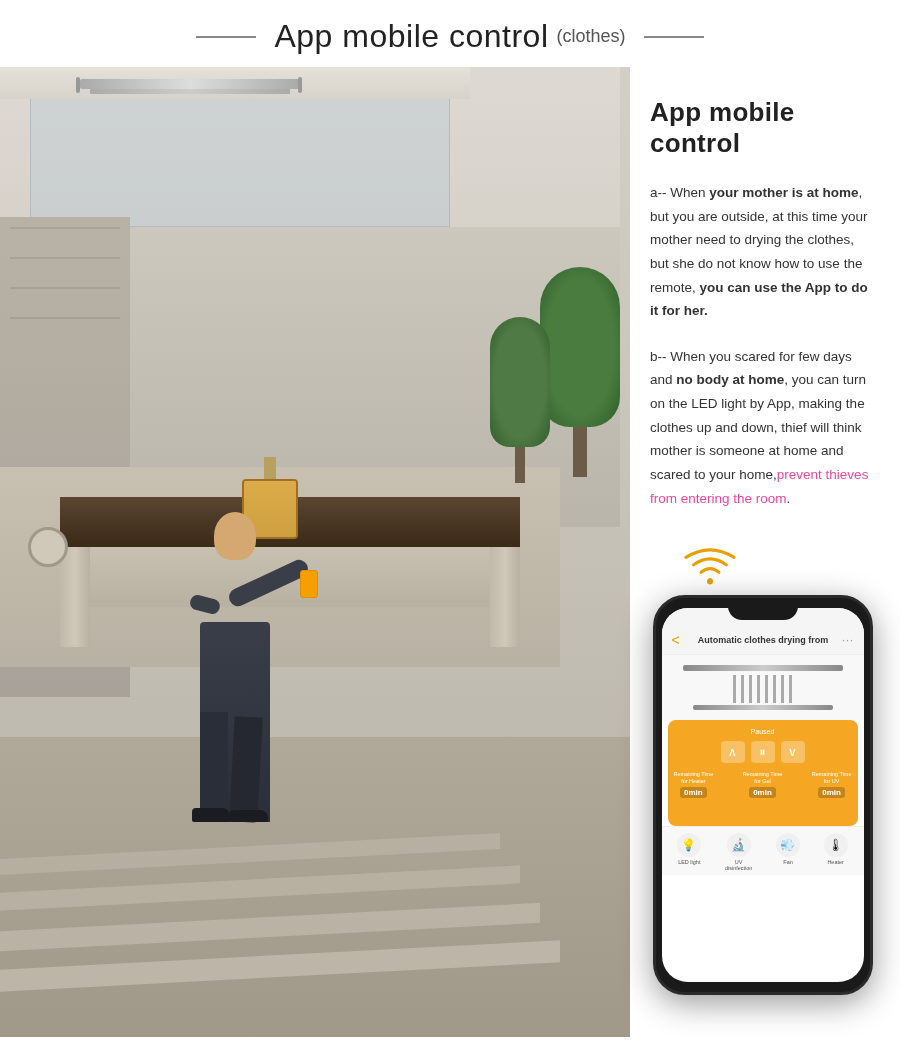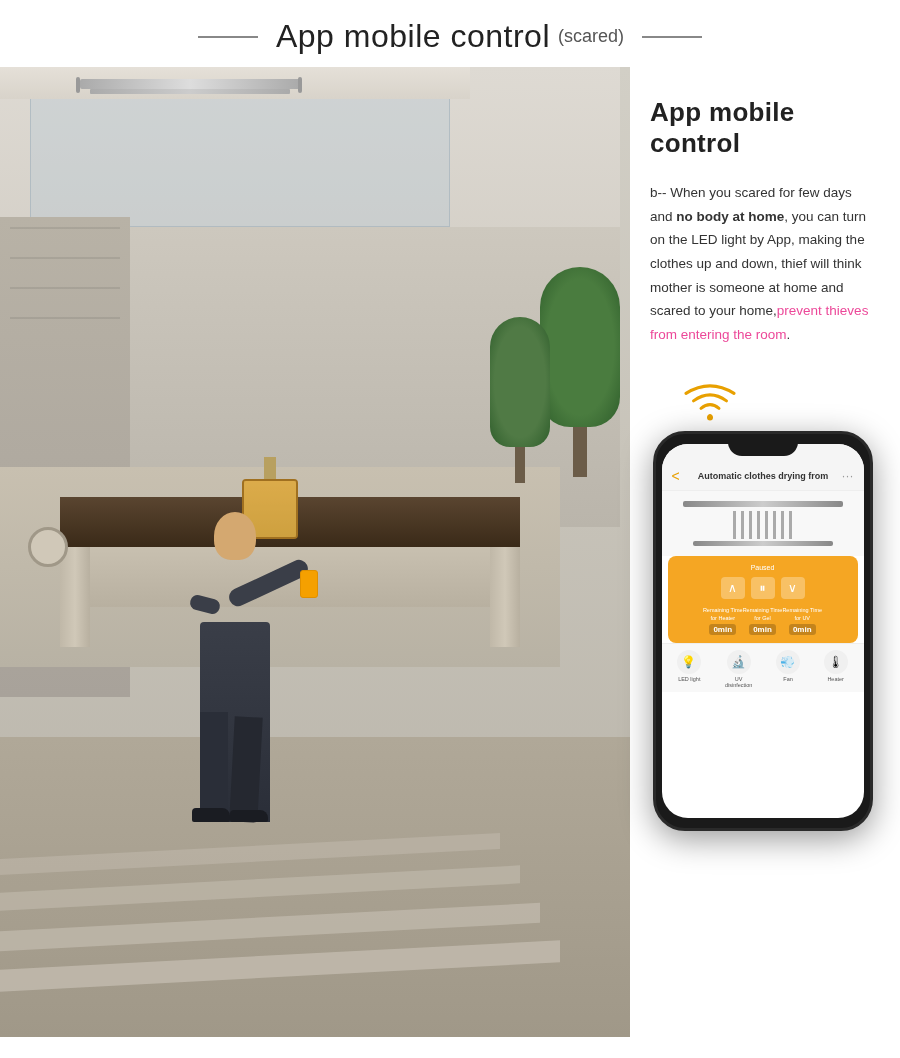--- a/index.html
+++ b/index.html
@@ -180,22 +180,22 @@
       background: rgba(255,255,255,0.3);
       border-radius: 4px;
       display: flex;
       align-items: center;
       justify-content: center;
       font-size: 12px;
       color: #fff;
     }
     .phone-timer-row {
       display: flex;
-      justify-content: center;
-      margin-bottom: 0;
+      justify-content: space-between;
+      margin-bottom: 20px;
     }
     .phone-timer-col {
       display: flex;
       flex-direction: column;
       align-items: center;
     }
     .phone-timer-label {
       font-size: 5.5px;
       color: #fff;
       text-align: center;
@@ -246,21 +246,21 @@
       height: 970px;
       overflow: hidden;
     }
   </style>
 </head>
 <body>
 
 <div class="header">
   <div class="header-line-left"></div>
   <span class="header-title-main">App mobile control</span>
-  <span class="header-title-sub">(scared)</span>
+  <span class="header-title-sub">(clothes)</span>
   <div class="header-line-right"></div>
 </div>
 
 <div class="main-content">
 
   <div class="img-sim">
 
     <div style="position:absolute;top:0;left:0;width:100%;height:100%;background:linear-gradient(180deg,#d2cfc6 0%,#c8c4ba 40%,#b5b0a5 100%);"></div>
 
     <div style="position:absolute;top:0;left:0;width:620px;height:280px;background:linear-gradient(180deg,#dedad3 0%,#d0cbc2 100%);"></div>
@@ -333,20 +333,23 @@
       <div style="position:absolute;bottom:0;left:50px;width:38px;height:12px;background:#1a1c22;border-radius:4px 8px 2px 2px;"></div>
 
       <div style="position:absolute;top:58px;left:120px;width:18px;height:28px;background:#f5a000;border-radius:3px;border:1.5px solid #e09000;"></div>
     </div>
   </div>
 
   <div class="right-panel">
 
     <h2 class="panel-title">App mobile control</h2>
 
+    <p class="panel-text">
+      <span>a-- When </span><b>your mother is at home</b><span>, but you are outside, at this time your mother need to drying the clothes, but she do not know how to use the remote, </span><b>you can use the App to do it for her.</b>
+    </p>
 
     <p class="panel-text">
       <span>b-- When you scared for few days and </span><b>no body at home</b><span>, you can turn on the LED light by App, making the clothes up and down, thief will think mother is someone at home and scared to your home,</span><b class="strong-color">prevent thieves from entering the room</b><span>.</span>
     </p>
 
     <div class="wifi-icon-wrap">
       <svg class="wifi-icon" viewBox="0 0 80 55" fill="none" xmlns="http://www.w3.org/2000/svg">
         <path d="M40 48 L40 48" stroke="#e8a000" stroke-width="5" stroke-linecap="round"></path>
         <path d="M28 38 Q40 28 52 38" stroke="#e8a000" stroke-width="4" stroke-linecap="round" fill="none"></path>
         <path d="M18 28 Q40 12 62 28" stroke="#e8a000" stroke-width="4" stroke-linecap="round" fill="none"></path>

